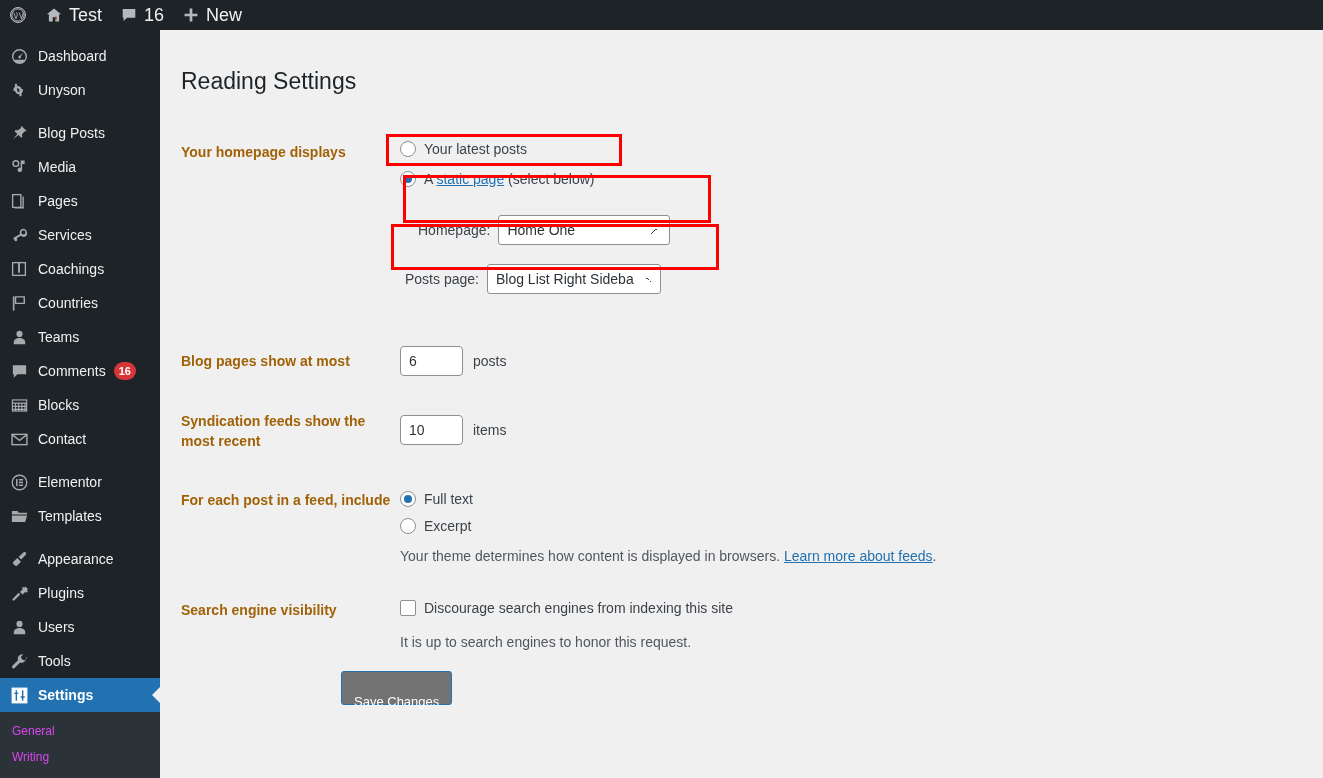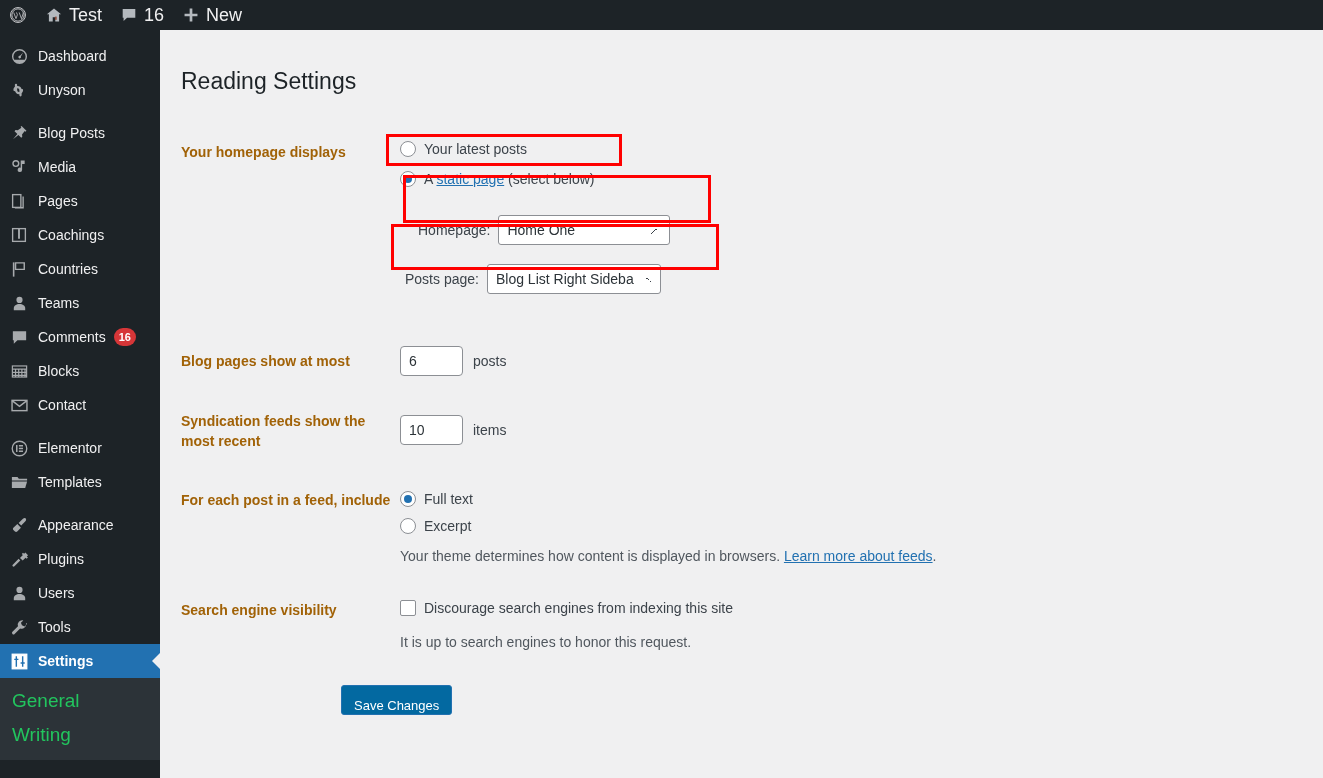--- a/index.html
+++ b/index.html
@@ -84,22 +84,22 @@
     line-height: 18px;
   }
 
   #submenu-settings {
     background: #2c3338;
     padding: 6px 0 8px 0;
   }
   .submenu-item {
     display: block;
     padding: 6px 0 6px 12px;
-    font-size: 19px;
-    color: #22c55e;
+    font-size: 12px;
+    color: #d946ef;
     text-decoration: none;
     cursor: pointer;
     white-space: nowrap;
   }
 
   
   #wpbody {
     position: absolute; top: 30px; left: 160px;
     width: 1053px; height: 748px;
     background: #f0f0f1;
@@ -183,24 +183,24 @@
     border-radius: 4px;
     background: #fff;
     font-family: "Liberation Sans", sans-serif;
     font-size: 14px;
     color: #2c3338;
   }
   .inline-label { font-size: 14px; color: #3c434a; }
   .desc { font-size: 14px; color: #50575e; }
 
   #save-button {
-    position: absolute; left: 181px; top: 655px;
+    position: absolute; left: 181px; top: 641px;
     height: 30px;
-    padding: 6px 12px;
-    background: #0369a1;
+    padding: 16px 12px;
+    background: #737373;
     border: 1px solid #2271b1;
     border-radius: 3px;
     color: #fff;
     font-family: "Liberation Sans", sans-serif;
     font-size: 13px; font-weight: 400;
     cursor: pointer;
     line-height: 28px;
   }
 
   
@@ -297,20 +297,28 @@
   <a class="menu-item">
     <span class="mi-ico">
       <svg width="18" height="18" viewBox="0 0 24 24" fill="none" stroke="currentColor" stroke-width="1.8">
         <rect x="3.5" y="3.5" width="11" height="17"></rect>
         <path d="M17.5 6v15h-11"></path>
       </svg>
     </span>
     <span class="mi-label">Pages</span>
   </a>
 
+  <a class="menu-item">
+    <span class="mi-ico">
+      <svg width="19" height="19" viewBox="0 0 24 24" fill="currentColor">
+        <path d="M17 3.4c-2.6 0-4.7 2.1-4.7 4.7 0 .7.2 1.4.4 2L4 15.2l1.8 3.1c.5.9 1.6 1.2 2.5.7.9-.5 1.2-1.6.7-2.5l-.6-1 5.3-3.1c.9.9 2.1 1.4 3.3 1.4 2.6 0 4.7-2.1 4.7-4.7S19.6 3.4 17 3.4zm0 2.1a2.6 2.6 0 110 5.2 2.6 2.6 0 010-5.2z"></path>
+      </svg>
+    </span>
+    <span class="mi-label">Services</span>
+  </a>
 
   <a class="menu-item">
     <span class="mi-ico">
       <svg width="18" height="18" viewBox="0 0 24 24" fill="none" stroke="currentColor" stroke-width="1.8">
         <rect x="3.5" y="3.5" width="17" height="17"></rect>
         <path d="M12 3.5v13.5" stroke-width="2.5"></path>
       </svg>
     </span>
     <span class="mi-label">Coachings</span>
   </a>

